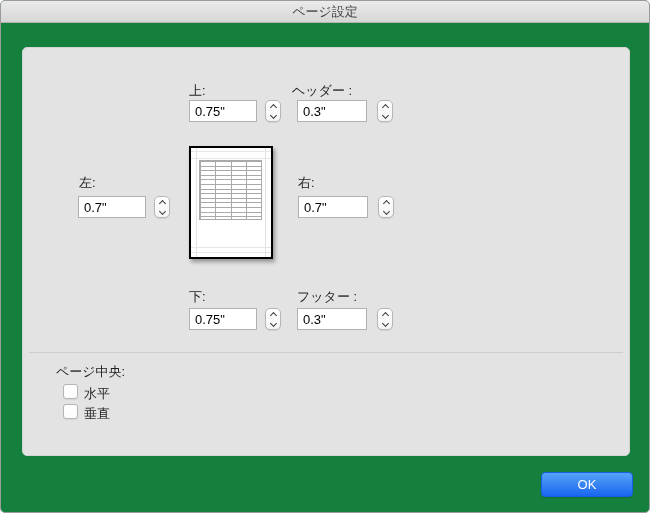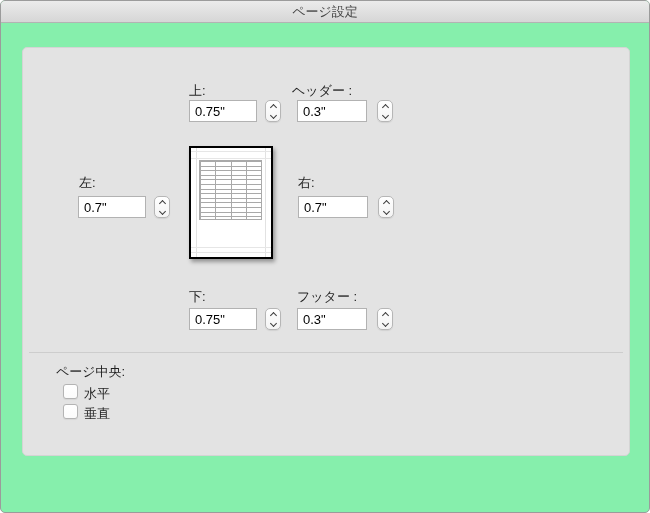--- a/index.html
+++ b/index.html
@@ -4,21 +4,21 @@
 <style>
   * { margin:0; padding:0; box-sizing:border-box; }
   html,body { width:650px; height:513px; }
   body {
     font-family:"Liberation Sans","DejaVu Sans",sans-serif;
     font-size:13px; color:#262626;
     background:#fff;
   }
   .window {
     position:relative; width:650px; height:513px;
-    background:#86efac; border:1px solid #9B9B9B; border-radius:5px;
+    background:#15803d; border:1px solid #9B9B9B; border-radius:5px;
     overflow:hidden;
   }
   .titlebar {
     position:absolute; left:0; top:0; width:100%; height:22px;
     background:linear-gradient(#EBEBEB,#D6D6D6);
     border-bottom:1px solid #B3B3B3;
     text-align:center; line-height:21px; color:#424242;
   }
   .content-box {
     position:absolute; left:21px; top:46px; width:608px; height:409px;
@@ -181,14 +181,15 @@
   </div>
 
   <div class="separator"></div>
 
   <div class="lbl" style="left:55px; top:362px;">ページ中央:</div>
   <span class="checkbox" style="left:62px; top:383px;"></span>
   <div class="lbl" style="left:83px; top:384px;">水平</div>
   <span class="checkbox" style="left:62px; top:403px;"></span>
   <div class="lbl" style="left:83px; top:404px;">垂直</div>
 
+  <div class="btn btn-ok">OK</div>
 
 </div>
 
 </body></html>

